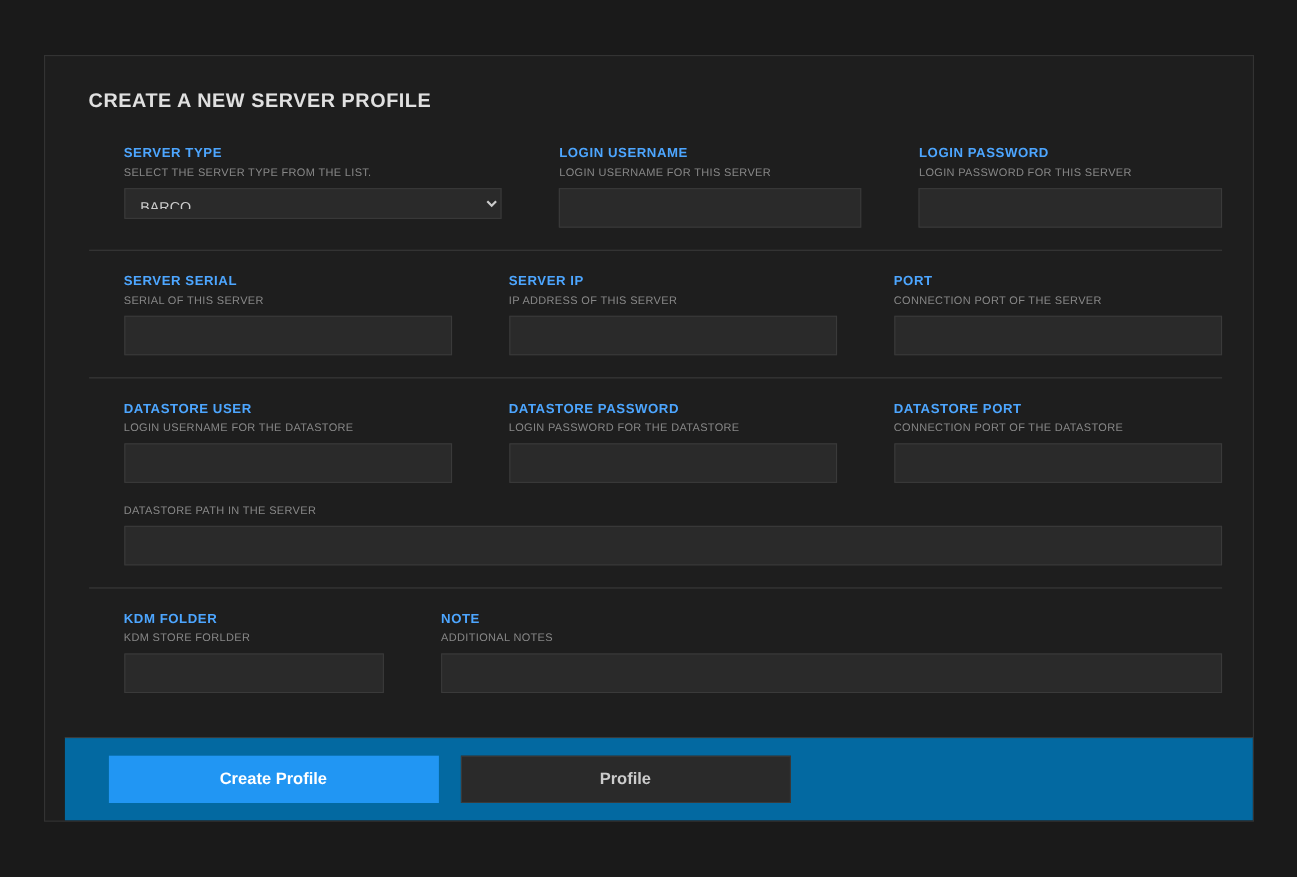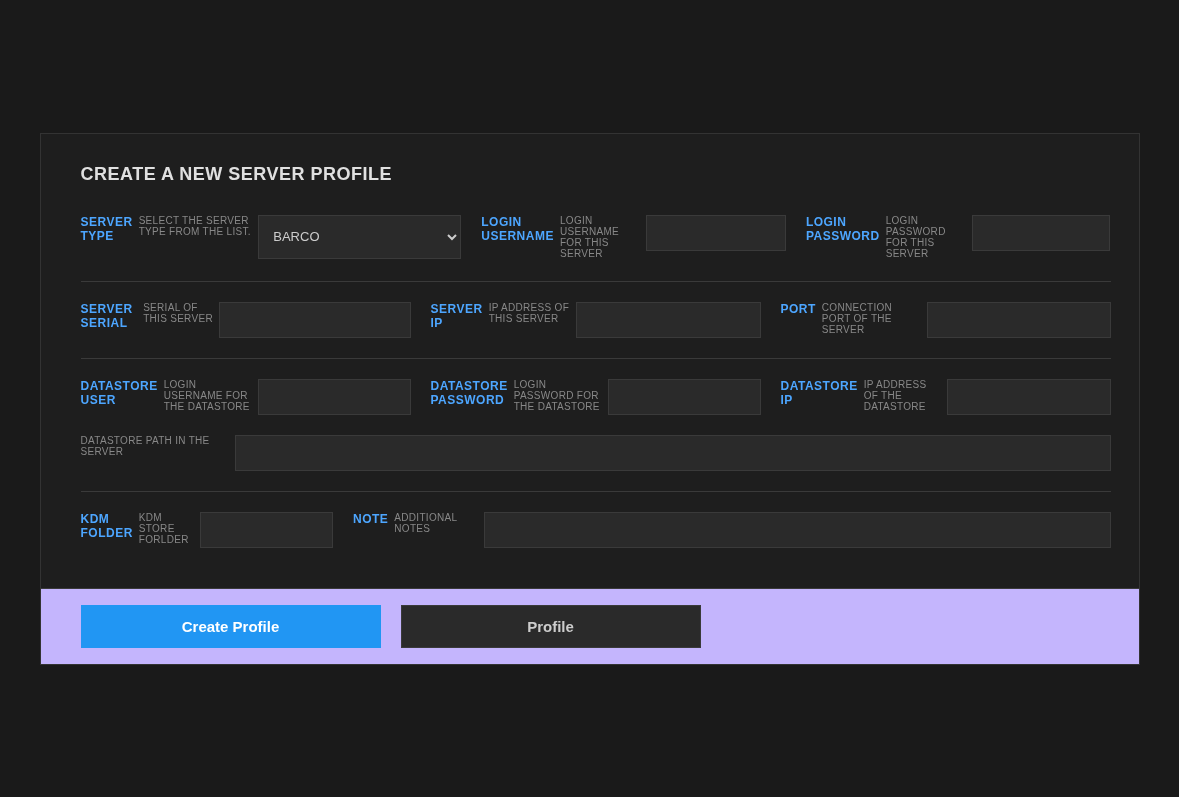--- a/index.html
+++ b/index.html
@@ -51,22 +51,23 @@
 
     .form-row {
       display: flex;
       gap: 20px;
       margin-bottom: 20px;
       align-items: flex-start;
     }
 
     .form-group {
       display: flex;
-      flex-direction: row;
+      flex-direction: column;
       gap: 6px;
+      margin-left: 32px;
     }
 
     .form-group.flex-1 { flex: 1; }
     .form-group.flex-2 { flex: 2; }
     .form-group.flex-3 { flex: 3; }
 
     .field-label {
       color: #4da6ff;
       font-size: 12px;
       font-weight: bold;
@@ -93,36 +94,37 @@
       outline: none;
     }
 
     .form-select {
       background-color: #2a2a2a;
       border: 1px solid #3a3a3a;
       color: #ccc;
       padding: 8px 10px;
       font-size: 13px;
       width: 100%;
-      height: 44px;
+      height: 28px;
       outline: none;
       appearance: auto;
       cursor: pointer;
     }
 
     .form-select option {
       background-color: #2a2a2a;
     }
 
     .modal-footer {
       border-top: 1px solid #3a3a3a;
       padding: 16px 40px;
       display: flex;
       gap: 20px;
-      background-color: #c4b5fd;
+      background-color: #0369a1;
+      margin-left: 18px;
     }
 
     .btn-create {
       background-color: #2196f3;
       color: #fff;
       border: none;
       padding: 12px 0;
       font-size: 15px;
       font-weight: bold;
       cursor: pointer;
@@ -203,22 +205,22 @@
         <span class="field-label">DATASTORE USER</span>
         <span class="field-description">LOGIN USERNAME FOR THE DATASTORE</span>
         <input type="text" class="form-input" style="">
       </div>
       <div class="form-group flex-1">
         <span class="field-label">DATASTORE PASSWORD</span>
         <span class="field-description">LOGIN PASSWORD FOR THE DATASTORE</span>
         <input type="password" class="form-input" style="">
       </div>
       <div class="form-group flex-1">
-        <span class="field-label">DATASTORE IP</span>
-        <span class="field-description">IP ADDRESS OF THE DATASTORE</span>
+        <span class="field-label">DATASTORE PORT</span>
+        <span class="field-description">CONNECTION PORT OF THE DATASTORE</span>
         <input type="text" class="form-input" style="">
       </div>
     </div>
 
     <div class="form-row">
       <div class="form-group flex-3">
         <span class="field-description">DATASTORE PATH IN THE SERVER</span>
         <input type="text" class="form-input" style="">
       </div>
     </div>

